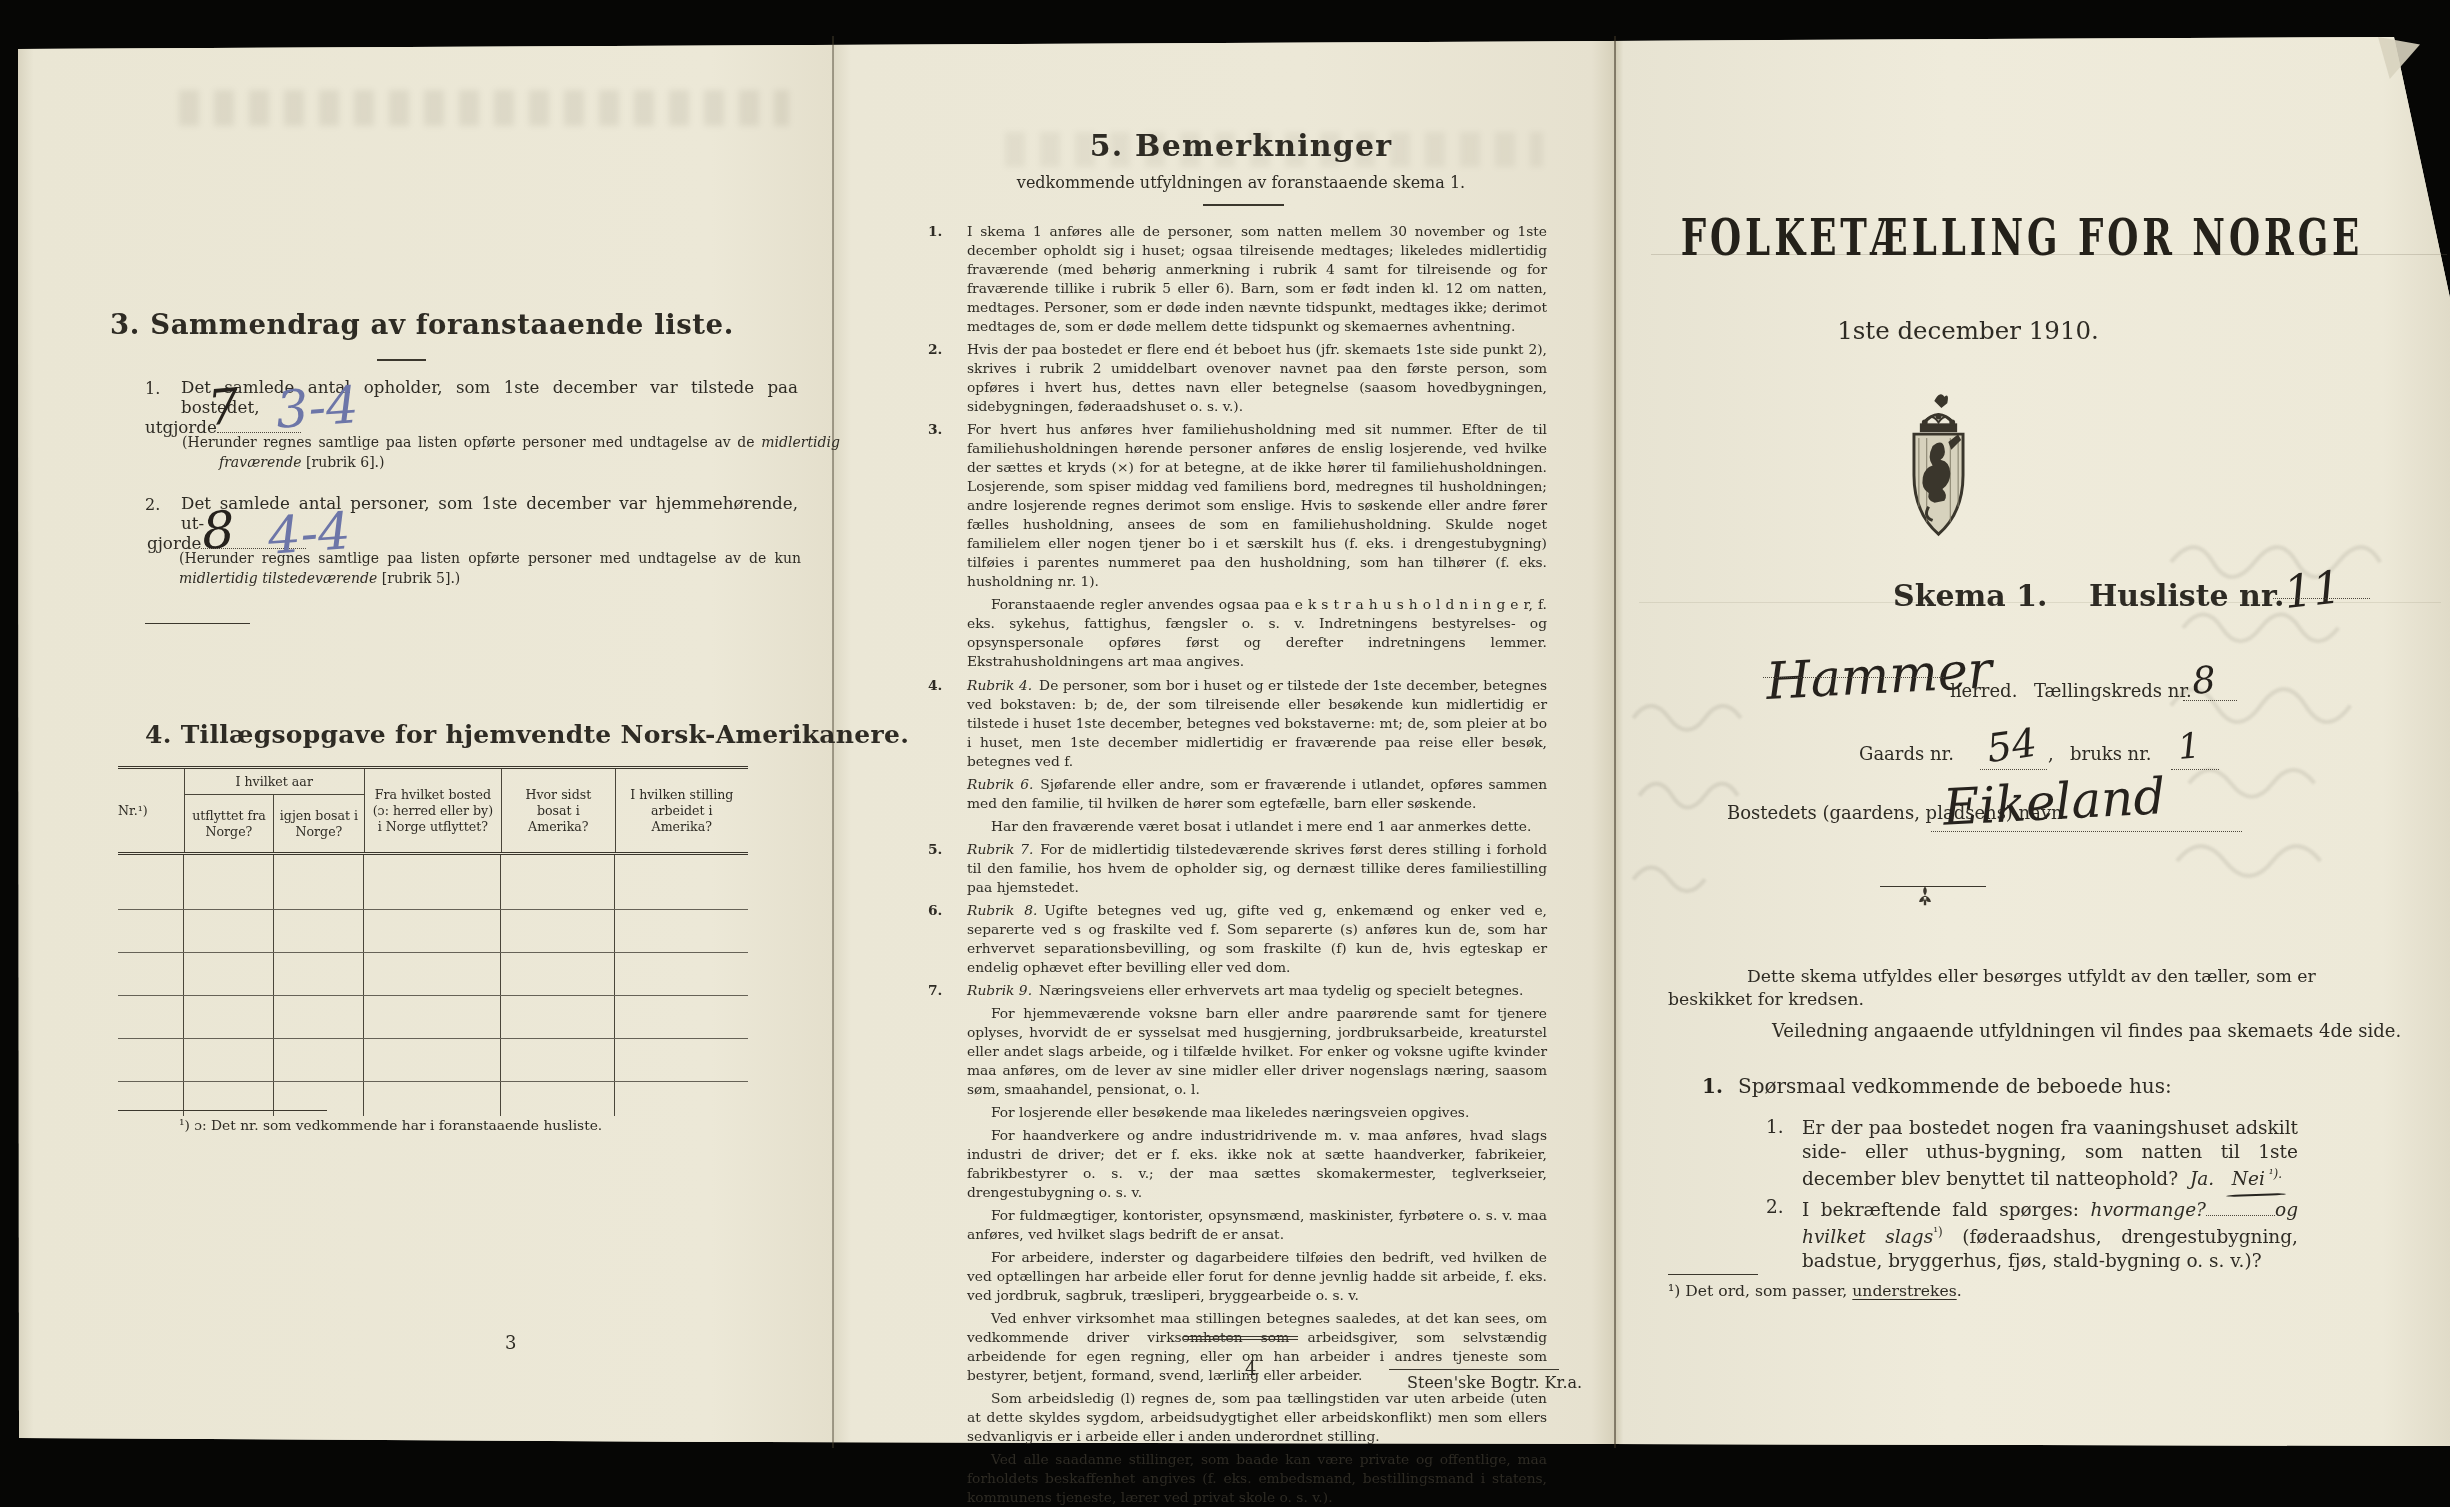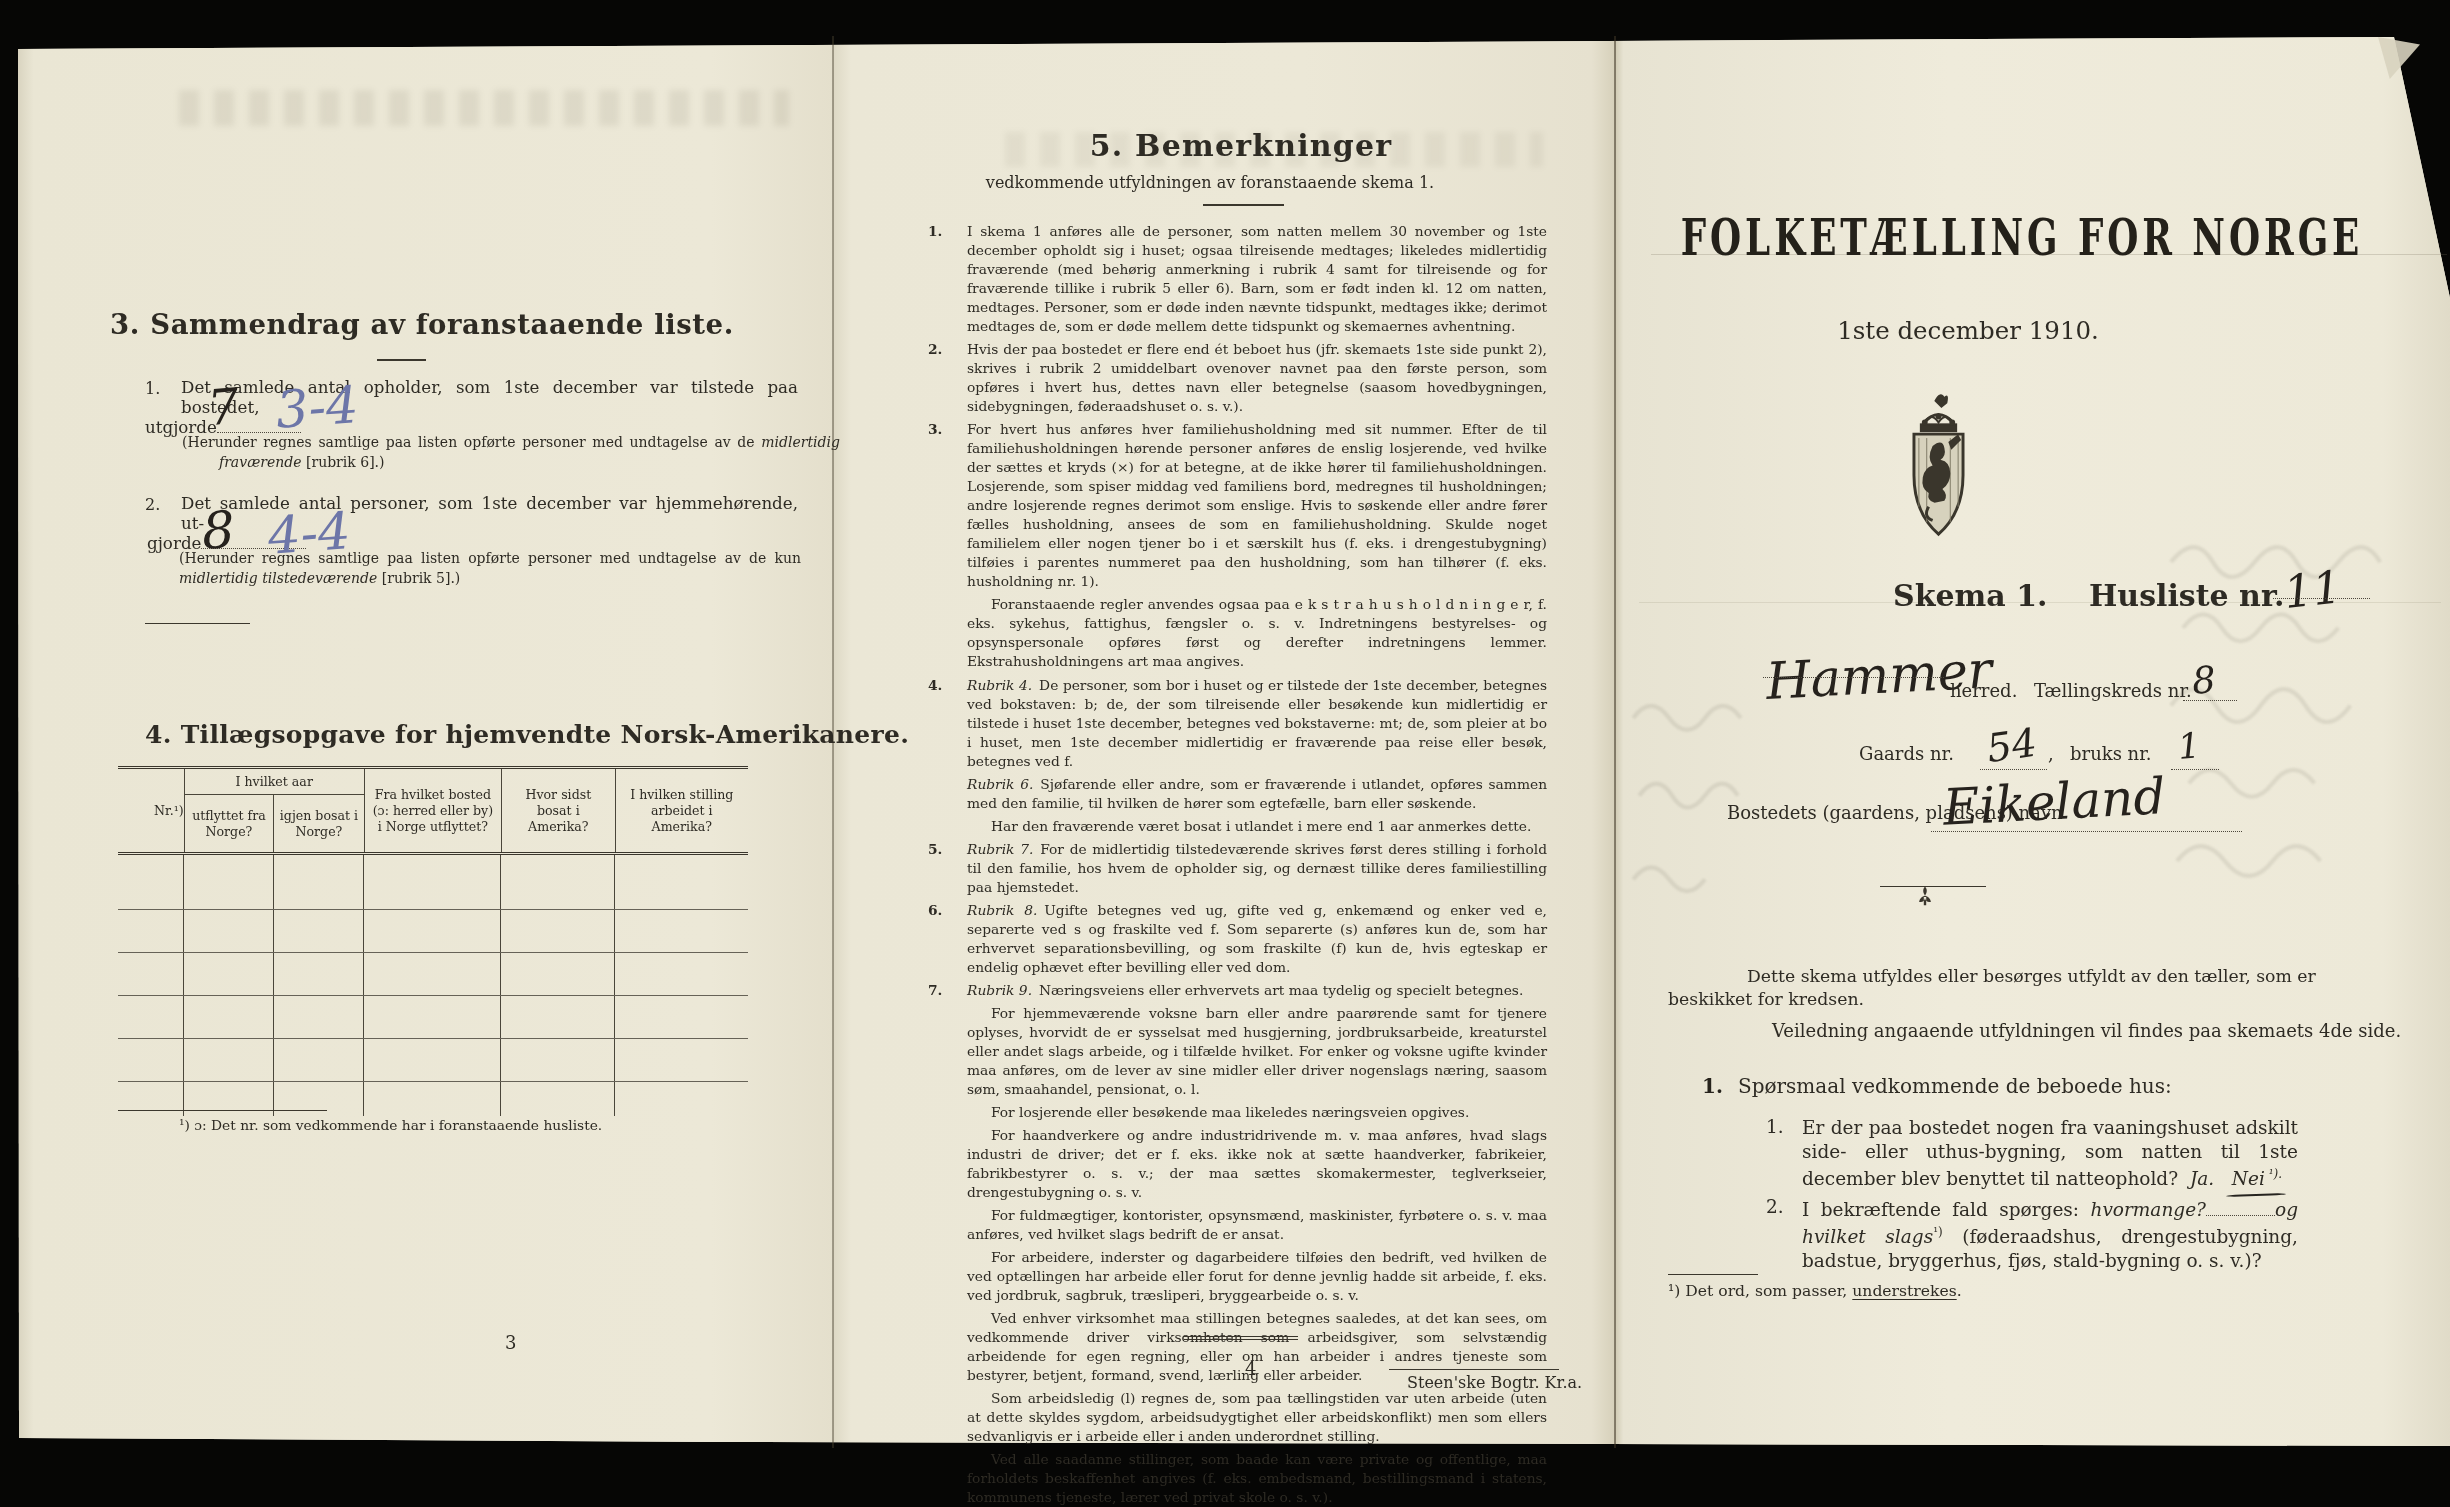--- a/index.html
+++ b/index.html
@@ -33,40 +33,40 @@
   .item-num{position:absolute;font-size:16px;}
   .item-line{position:absolute;font-size:16.7px;text-align:justify;text-align-last:justify;}
   .fill-label{position:absolute;font-size:16.7px;}
   .note{position:absolute;font-size:14px;line-height:20.3px;text-align:justify;}
   .outdent{padding-left:37px;text-indent:-37px;}
   .s4-heading{position:absolute;left:145px;top:720px;font-size:25px;font-weight:bold;letter-spacing:0.3px;}
   
   #amtable{position:absolute;left:118px;top:766px;width:630px;font-size:12.6px;line-height:16px;}
   .am-head{display:flex;border-top:3.6px double #3a362c;border-bottom:3.6px double #3a362c;height:83px;}
   .am-head>div{border-right:1.2px solid #4a463a;}
-  .am-h-nr{width:66px;display:flex;align-items:center;justify-content:flex-end;}
+  .am-h-nr{width:66px;display:flex;align-items:center;justify-content:flex-start;}
   .am-h-year{width:179px;display:flex;flex-direction:column;}
   .am-h-year-top{text-align:center;padding-top:4.8px;border-bottom:1.2px solid #4a463a;margin:0 0 0 0;height:20.3px;}
   .am-h-year-sub{display:flex;flex:1;}
   .am-h-year-sub>div{width:90px;display:flex;align-items:center;justify-content:center;text-align:center;padding:1.2px 3.6px;box-sizing:border-box;}
   .am-h-year-sub>div:first-child{border-right:1.2px solid #4a463a;}
   .am-h-c{display:flex;align-items:center;justify-content:center;text-align:center;padding:1.2px 6px;box-sizing:border-box;}
   .am-h-c.c4{width:138px;}.am-h-c.c5{width:114px;}.am-h-c.c6{width:133px;border-right:none;}
   .am-row{display:flex;border-top:none;}
   .am-row + .am-row{border-top:1.2px solid rgba(58,54,44,.75);}
   .am-cell{box-sizing:border-box;border-right:1.2px solid #4a463a;}
   .am-cell:nth-child(1){width:66px;}.am-cell:nth-child(2){width:90px;}
   .am-cell:nth-child(3){width:90px;}.am-cell:nth-child(4){width:138px;}
   .am-cell:nth-child(5){width:114px;}.am-cell:nth-child(6){width:133px;border-right:none;}
   .am-footnote{position:absolute;left:179px;top:1117px;font-size:13.8px;}
   .pagenum{position:absolute;font-size:18px;}
   
   .m-heading{position:absolute;left:933px;top:128px;width:616px;text-align:center;
              font-size:30px;font-weight:bold;letter-spacing:1.2px;}
-  .m-sub{position:absolute;left:902px;top:173px;width:616px;text-align:center;font-size:16px;}
+  .m-sub{position:absolute;left:933px;top:173px;width:616px;text-align:center;font-size:16px;}
   #bemerk{position:absolute;left:928px;top:218px;width:623px;font-size:13.8px;line-height:19px;text-align:justify;}
   .bm-item{position:relative;padding-left:35px;margin-bottom:4.2px;}
   .bm-num{position:absolute;left:0;top:0;font-weight:bold;}
   .bm-para{margin:4px;}
   .bm-para.bm-ind{text-indent:24px;}
   .bm-lead{font-style:italic;}
   .m-bottom-rule{position:absolute;left:1184px;top:1336px;width:114px;border-top:4.2px double #3a362c;}
   .m-printer{position:absolute;left:1407px;top:1373px;font-size:16px;}
   
   .r-title{position:absolute;left:1651px;top:207px;width:742px;text-align:center;

